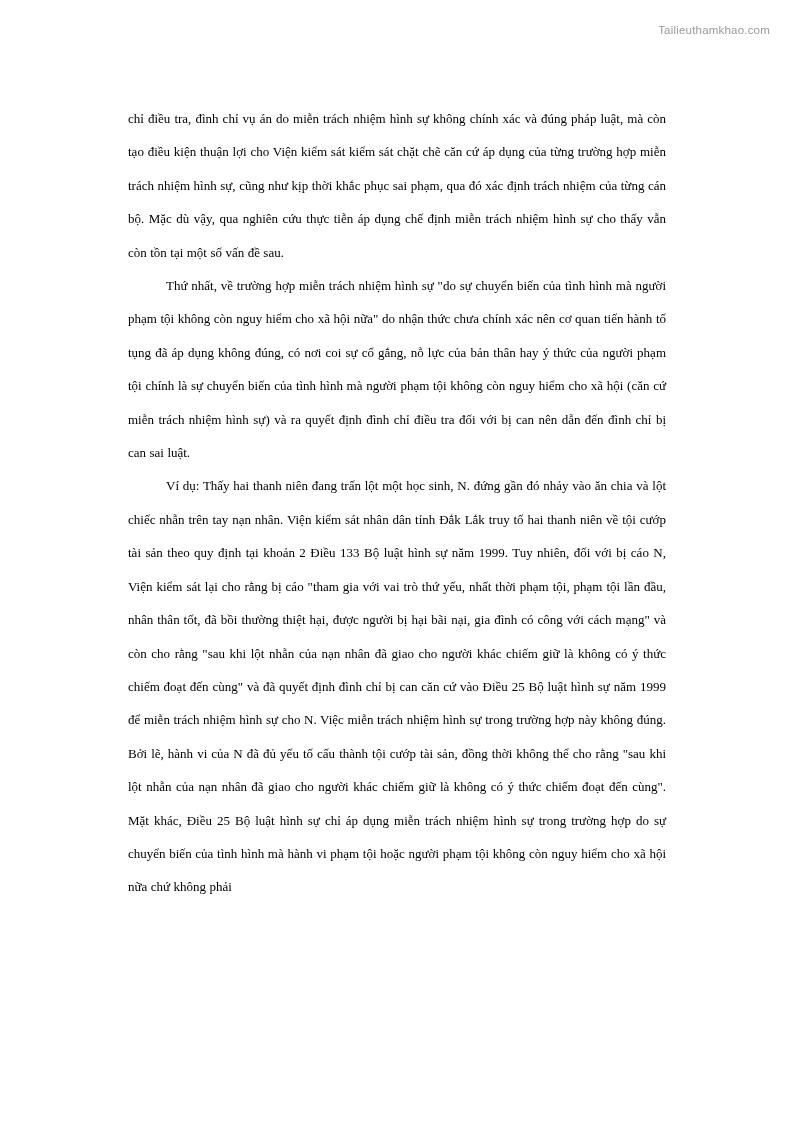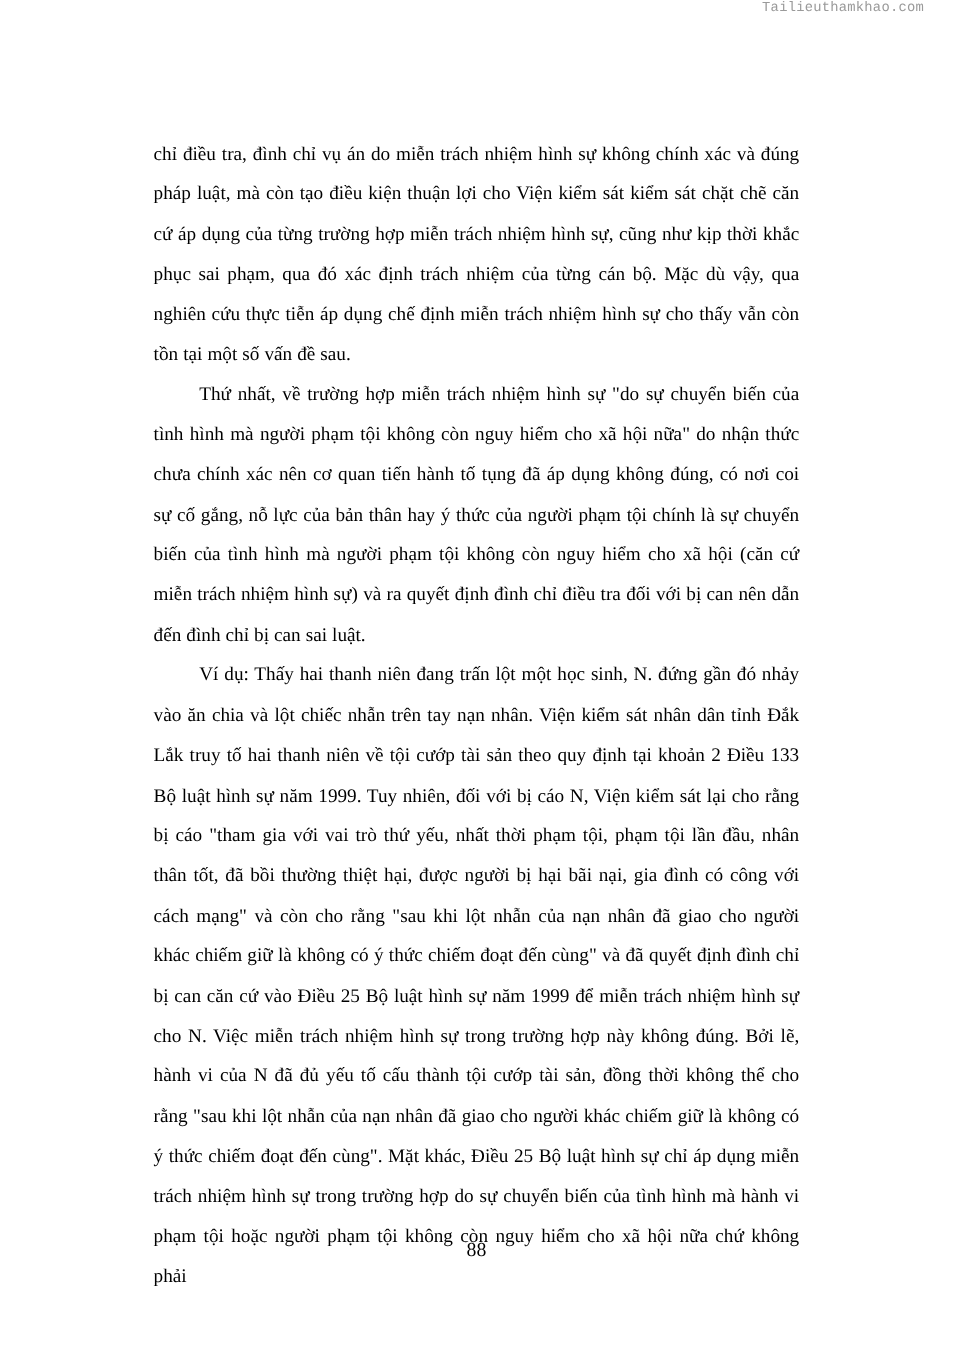--- a/index.html
+++ b/index.html
@@ -17,36 +17,36 @@
   }
   .page {
     position: absolute;
     top: 0; left: 0;
     width: 794px;
     height: 1123px;
     background: #ffffff;
   }
   .watermark {
     position: absolute;
-    top: 0;
+    top: 24px;
     right: 24px;
-    font-family: Liberation Mono, monospace;
+    font-family: Liberation Sans, sans-serif;
     font-size: 11.5px;
     color: #9a9a9a;
     letter-spacing: 0.2px;
   }
   .content {
     position: absolute;
     top: 96px;
     left: 128px;
     width: 538px;
   }
   p.para {
-    margin: 16px 0 0 0;
-    font-size: 16px;
+    margin: 6px 0 0 0;
+    font-size: 13px;
     line-height: 33.4px;
     text-align: justify;
     text-justify: inter-word;
     word-spacing: 0.2px;
   }
   p.para + p.para {
     margin-top: 0px;
   }
   .indent {
     text-indent: 38px;
@@ -69,15 +69,14 @@
 <div class="page">
 
   <div class="watermark">Tailieuthamkhao.com</div>
 
   <div class="content">
     <p class="para" id="p1"><span>chỉ điều tra, đình chỉ vụ án do miễn trách nhiệm hình sự không chính xác và đúng pháp luật, mà còn tạo điều kiện thuận lợi cho Viện kiểm sát kiểm sát chặt chẽ căn cứ áp dụng của từng trường hợp miễn trách nhiệm hình sự, cũng như kịp thời khắc phục sai phạm, qua đó xác định trách nhiệm của từng cán bộ. Mặc dù vậy, qua nghiên cứu thực tiễn áp dụng chế định miễn trách nhiệm hình sự cho thấy vẫn còn tồn tại một số vấn đề sau.</span></p>
     <p class="para indent" id="p2"><span class="it">Thứ nhất</span><span>, về trường hợp miễn trách nhiệm hình sự "</span><span class="it">do sự chuyển biến của tình hình mà người phạm tội không còn nguy hiểm cho xã hội nữa</span><span>" do nhận thức chưa chính xác nên cơ quan tiến hành tố tụng đã áp dụng không đúng, có nơi coi sự cố gắng, nỗ lực của bản thân hay ý thức của người phạm tội chính là sự chuyển biến của tình hình mà người phạm tội không còn nguy hiểm cho xã hội (căn cứ miễn trách nhiệm hình sự) và ra quyết định đình chỉ điều tra đối với bị can nên dẫn đến đình chỉ bị can sai luật.</span></p>
     <p class="para indent" id="p3"><span>Ví dụ: Thấy hai thanh niên đang trấn lột một học sinh, N. đứng gần đó nhảy vào ăn chia và lột chiếc nhẫn trên tay nạn nhân. Viện kiểm sát nhân dân tỉnh Đắk Lắk truy tố hai thanh niên về tội cướp tài sản theo quy định tại khoản 2 Điều 133 Bộ luật hình sự năm 1999. Tuy nhiên, đối với bị cáo N, Viện kiểm sát lại cho rằng bị cáo "</span><span class="it">tham gia với vai trò thứ yếu, nhất thời phạm tội, phạm tội lần đầu, nhân thân tốt, đã bồi thường thiệt hại, được người bị hại bãi nại, gia đình có công với cách mạng</span><span>" và còn cho rằng "</span><span class="it">sau khi lột nhẫn của nạn nhân đã giao cho người khác chiếm giữ là không có ý thức chiếm đoạt đến cùng</span><span>" và đã quyết định đình chỉ bị can căn cứ vào Điều 25 Bộ luật hình sự năm 1999 để miễn trách nhiệm hình sự cho N. Việc miễn trách nhiệm hình sự trong trường hợp này không đúng. Bởi lẽ, hành vi của N đã đủ yếu tố cấu thành tội cướp tài sản, đồng thời không thể cho rằng "</span><span class="it">sau khi lột nhẫn của nạn nhân đã giao cho người khác chiếm giữ là không có ý thức chiếm đoạt đến cùng</span><span>". Mặt khác, Điều 25 Bộ luật hình sự chỉ áp dụng miễn trách nhiệm hình sự trong trường hợp do sự chuyển biến của tình hình mà hành vi phạm tội hoặc người phạm tội không còn nguy hiểm cho xã hội nữa chứ không phải</span></p>
   </div>
 
-  <div class="pagenum">88</div>
 
 </div>
 
 </body></html>

